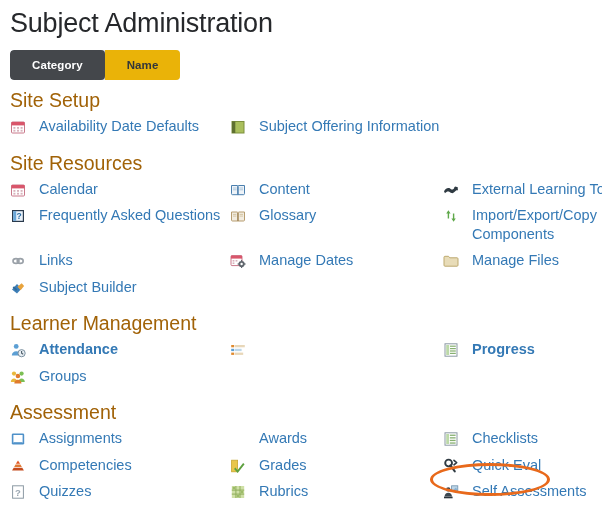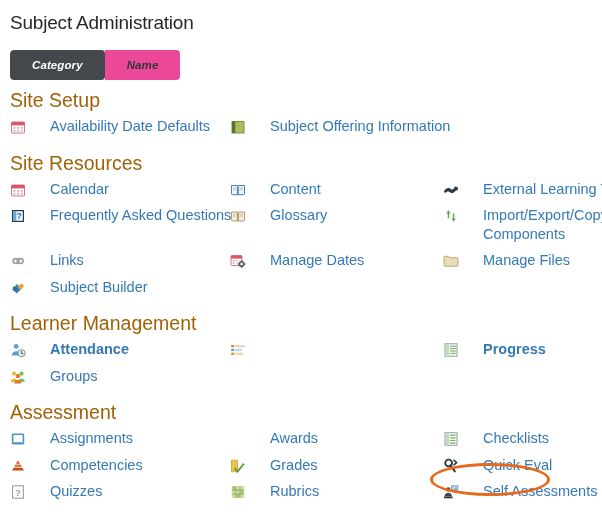--- a/index.html
+++ b/index.html
@@ -19,21 +19,21 @@
     position: relative;
     width: 602px;
     height: 527px;
     overflow: hidden;
     box-sizing: border-box;
     padding: 0 0 0 8px;
   }
 
   
   .page-title {
-    font-size: 19px;
+    font-size: 27px;
     font-weight: 400;
     color: #26282b;
     letter-spacing: -0.2px;
     line-height: 32px;
     margin: 7px 0 0 2px;
     white-space: nowrap;
   }
 
   
   .tabs {
@@ -49,29 +49,28 @@
     align-items: center;
     justify-content: center;
     font-size: 11.5px;
     font-weight: bold;
     padding: 0 22px;
     height: 30px;
     box-sizing: border-box;
     cursor: pointer;
     user-select: none;
     letter-spacing: .1px;
-    font-style: italic;
   }
   .tab.active {
     background: #44474b;
     color: #ffffff;
     border-radius: 4px;
   }
   .tab.inactive {
-    background: #ec4899;
+    background: #eab308;
     color: #33363a;
   }
 
   
   .section-title {
     font-size: 19.5px;
     font-weight: 400;
     color: #a16207;
     line-height: 22px;
     margin: 9px 0 5px 2px;
@@ -85,21 +84,21 @@
   }
   .row {
     position: relative;
     min-height: 26.5px;
   }
   .cell {
     position: absolute;
     top: 0;
     display: flex;
     align-items: flex-start;
-    gap: 24px;
+    gap: 13px;
     white-space: nowrap;
   }
   .cell.col1 { left: 2px;   width: 210px; }
   .cell.col2 { left: 222px; width: 210px; }
   .cell.col3 { left: 435px; width: 170px; }
 
   .cell.wrap { white-space: normal; }
   .cell.wrap .link-text { white-space: normal; line-height: 19px; display: block; }
 
   .link-text {

